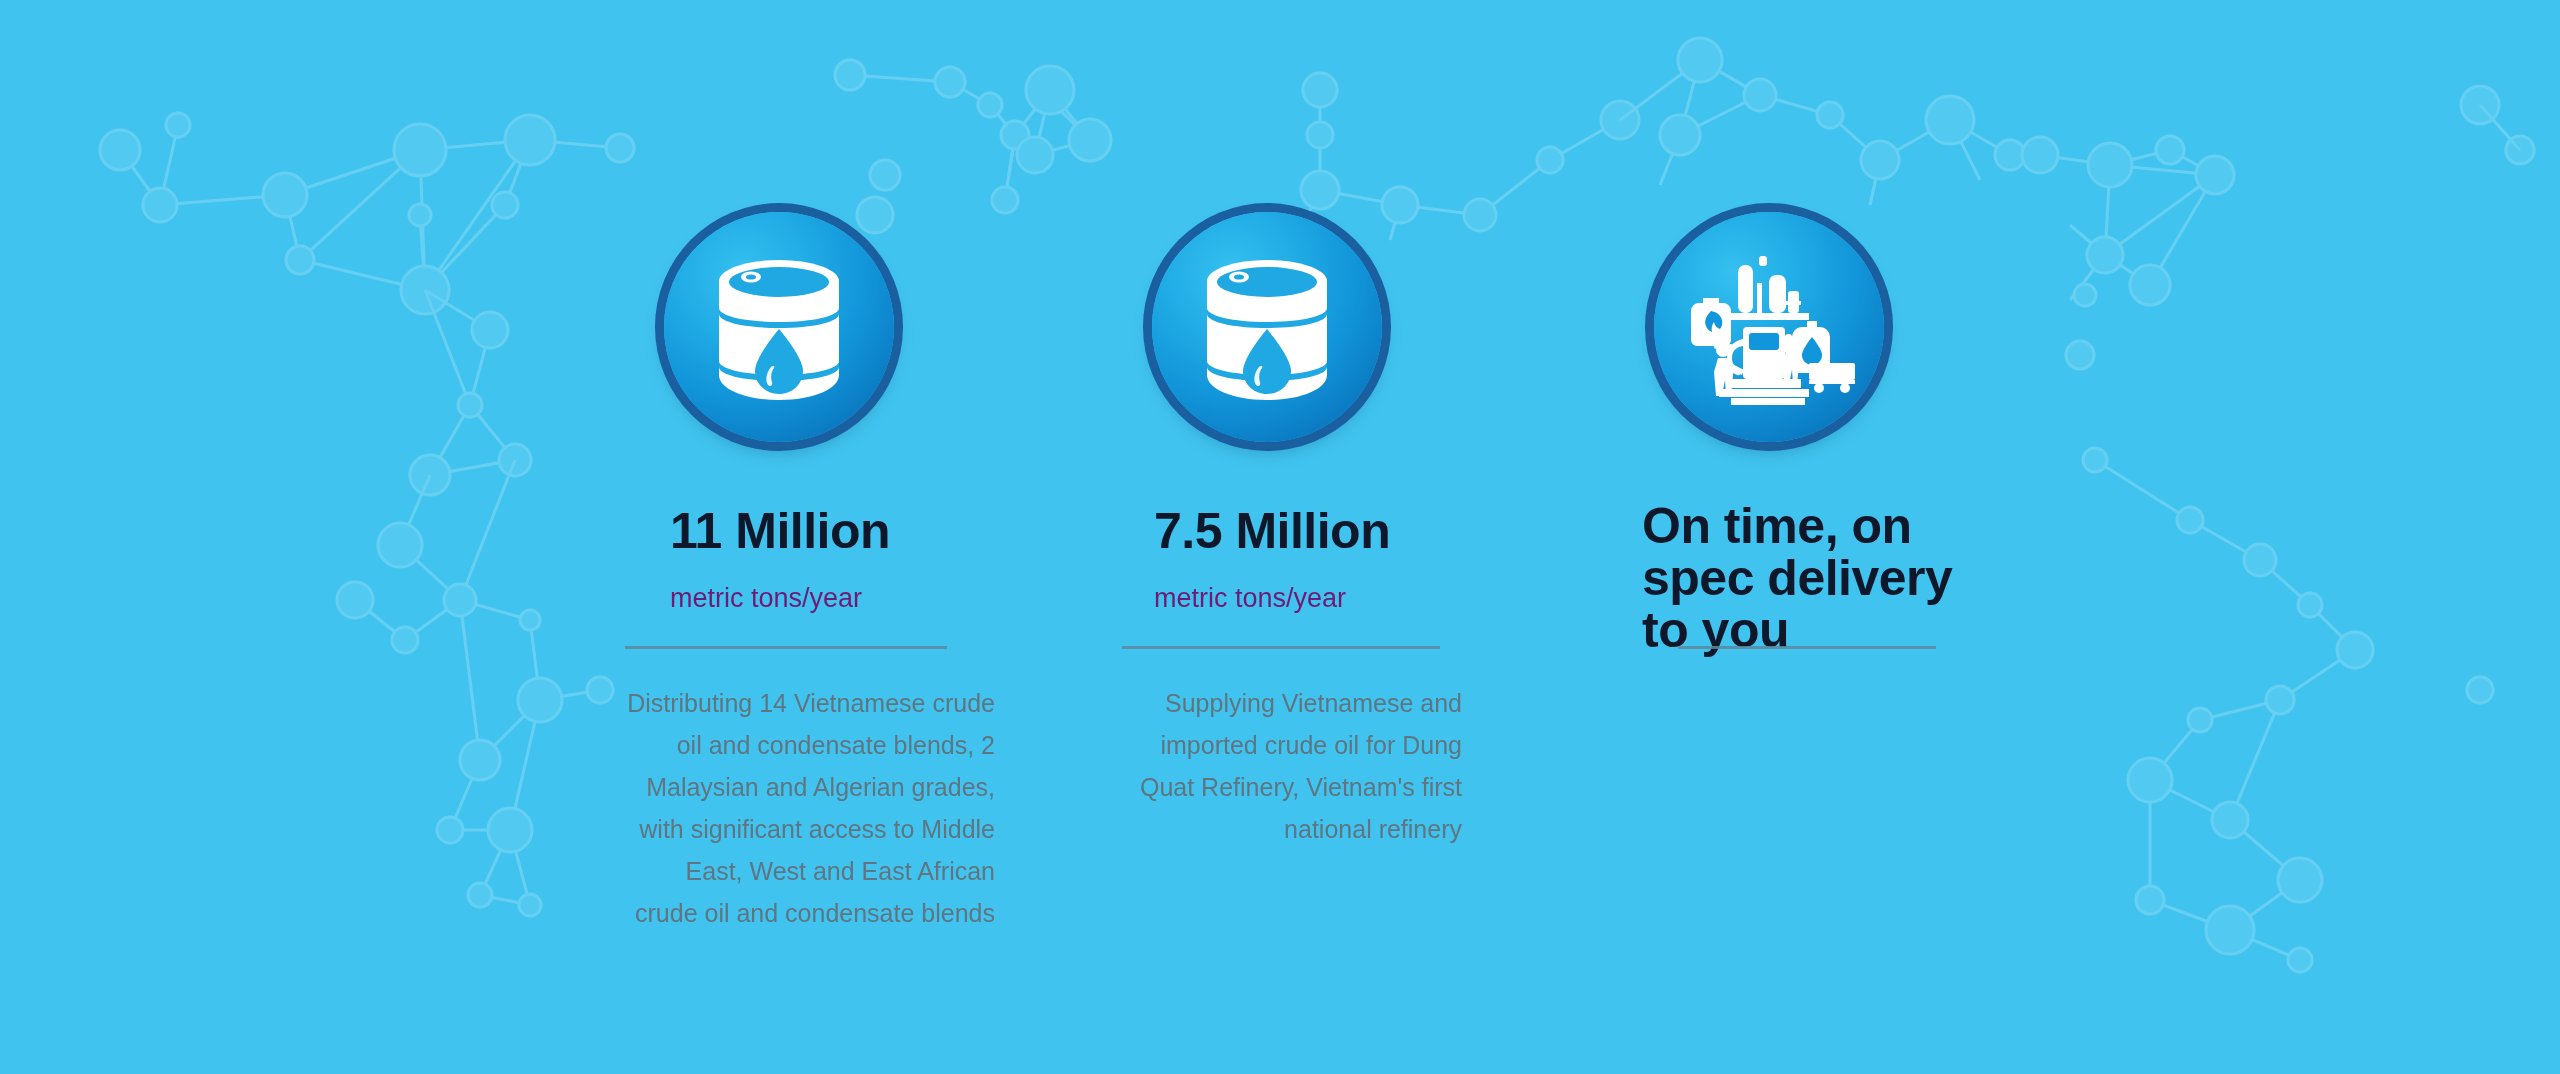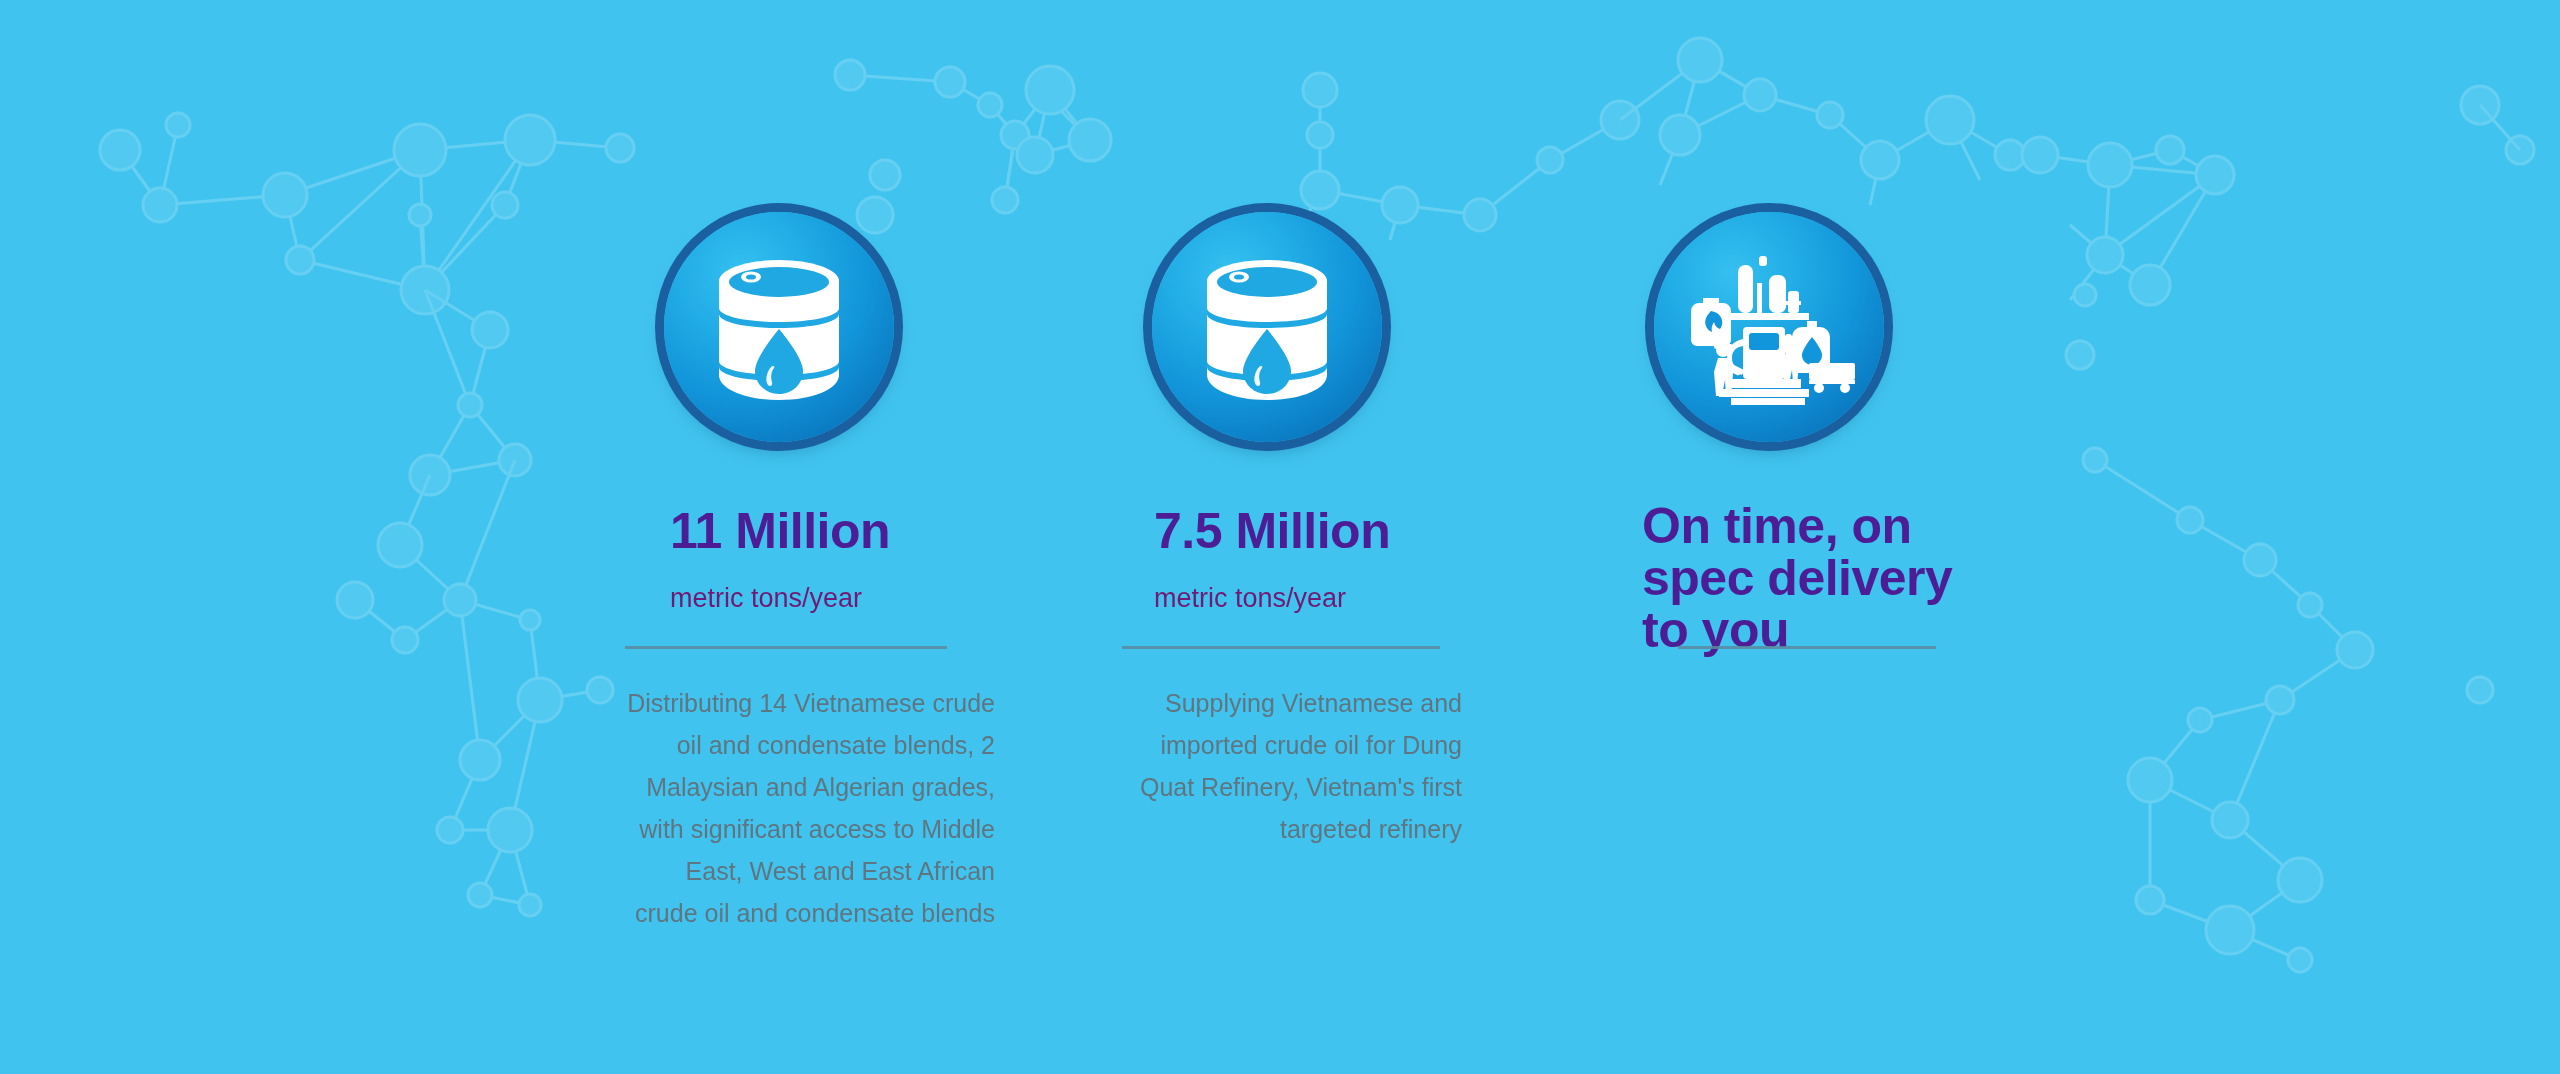--- a/index.html
+++ b/index.html
@@ -69,21 +69,21 @@
   .col-2 .icon-badge { left: 30px; }
   .col-3 .icon-badge { left: 2px; }
 
   .icon-badge svg { display: block; }
 
   
   .headline {
     position: absolute;
     font-size: 50px;
     font-weight: bold;
-    color: #4c1d95;
+    color: #0f172a;
     letter-spacing: -0.5px;
     line-height: 1.04;
     white-space: nowrap;
   }
   .col-1 .headline { left: 48px; top: 505px; }
   .col-2 .headline { left: 32px; top: 505px; }
   .col-3 .headline {
     left: -10px;
     top: 500px;
     width: 360px;
@@ -349,21 +349,21 @@
         <path d="M14 57 C14 65 40 71 74 71 C108 71 134 65 134 57 L134 63 C134 71 108 77 74 77 C40 77 14 71 14 63 Z" fill="#1fa8e2"></path>
         <path d="M14 110 C14 118 40 124 74 124 C108 124 134 118 134 110 L134 116 C134 124 108 130 74 130 C40 130 14 124 14 116 Z" fill="#1fa8e2"></path>
         <path d="M74 78 C74 78 50 106 50 120 C50 133 60.8 143 74 143 C87.2 143 98 133 98 120 C98 106 74 78 74 78 Z" fill="#1fa8e2"></path>
         <path d="M66 116 C61 122 60 130 63 134 C65 136 68 135 67 131 C65.5 126 66 121 69 117 C70.5 115 67.5 114 66 116 Z" fill="#ffffff" opacity="0.92"></path>
       </svg>
     </div>
 
     <div class="headline">7.5 Million</div>
     <div class="subline">metric tons/year</div>
     <div class="divider"></div>
-    <div class="body-copy">Supplying Vietnamese and imported crude oil for Dung Quat Refinery, Vietnam's first targeted refinery</div>
+    <div class="body-copy">Supplying Vietnamese and imported crude oil for Dung Quat Refinery, Vietnam's first national refinery</div>
   </div>
 
   <div class="stat-col col-3">
 
     <div class="icon-badge">
       <svg width="176" height="176" viewBox="0 0 176 176">
         <g fill="#ffffff">
 
           <rect x="57" y="26" width="15" height="48" rx="7"></rect>
           <rect x="76" y="44" width="5" height="30"></rect>

